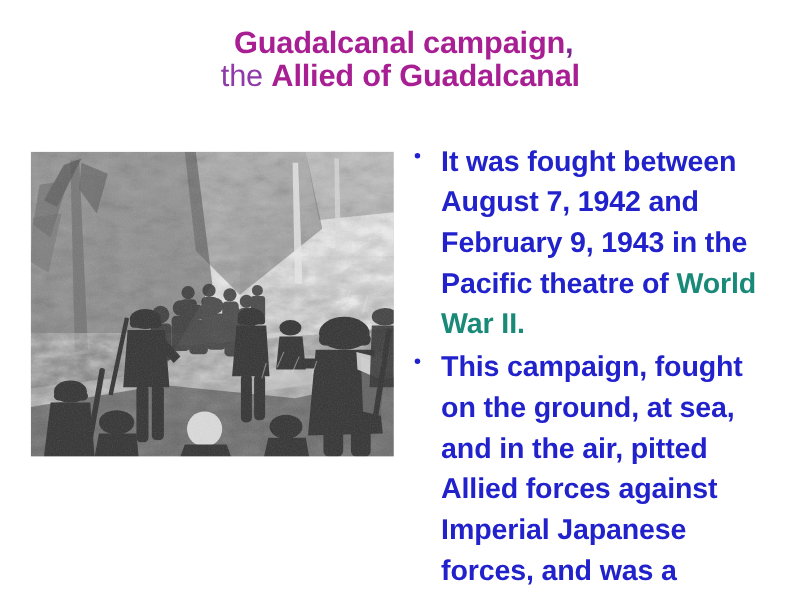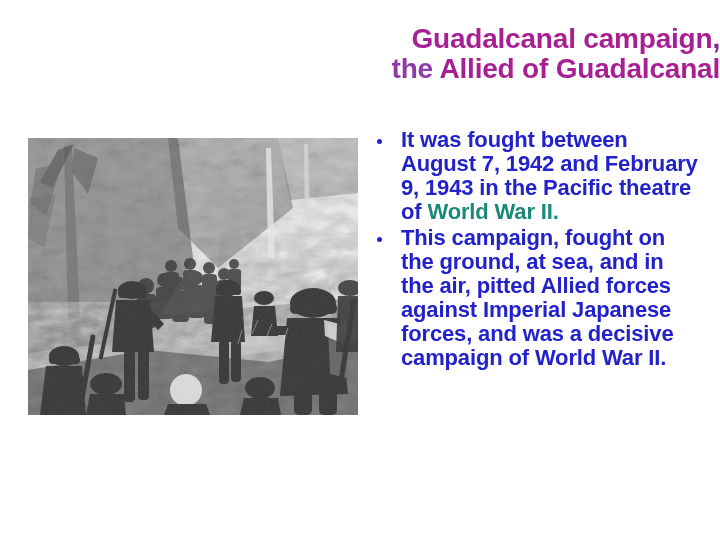--- a/index.html
+++ b/index.html
@@ -15,42 +15,42 @@
     font-family: "Liberation Sans", sans-serif;
     -webkit-font-smoothing: antialiased;
   }
 
   
   #title-block {
     position: absolute;
     left: 0;
     top: 24px;
     width: 720px;
-    text-align: right;
+    text-align: center;
     line-height: 1.08;
   }
   .title-line {
     display: block;
     white-space: nowrap;
     font-size: 28px;
     letter-spacing: -0.2px;
   }
   #title-line-1 { padding-left: 14px; }
   #title-line-2 { padding-left: 8px; }
 
   .t-strong {
     font-weight: bold;
     color: #a81f93;
   }
   .t-comma {
     font-weight: bold;
     color: #7d2590;
   }
   .t-light {
-    font-weight: bold;
+    font-weight: normal;
     color: #8f3aa8;
   }
 
   
   #photo-frame {
     position: absolute;
     left: 28px;
     top: 138px;
     width: 330px;
     height: 277px;
@@ -63,23 +63,23 @@
   #bullet-list {
     position: absolute;
     left: 372px;
     top: 128px;
     width: 330px;
   }
   .bullet-item {
     position: relative;
     padding-left: 29px;
     margin-bottom: 2px;
-    font-size: 22px;
+    font-size: 26px;
     font-weight: bold;
-    line-height: 24px;
+    line-height: 37px;
     color: #2222cc;
     letter-spacing: -0.15px;
   }
   .bullet-dot {
     position: absolute;
     left: 5px;
     top: 11px;
     width: 5px;
     height: 5px;
     border-radius: 50%;

